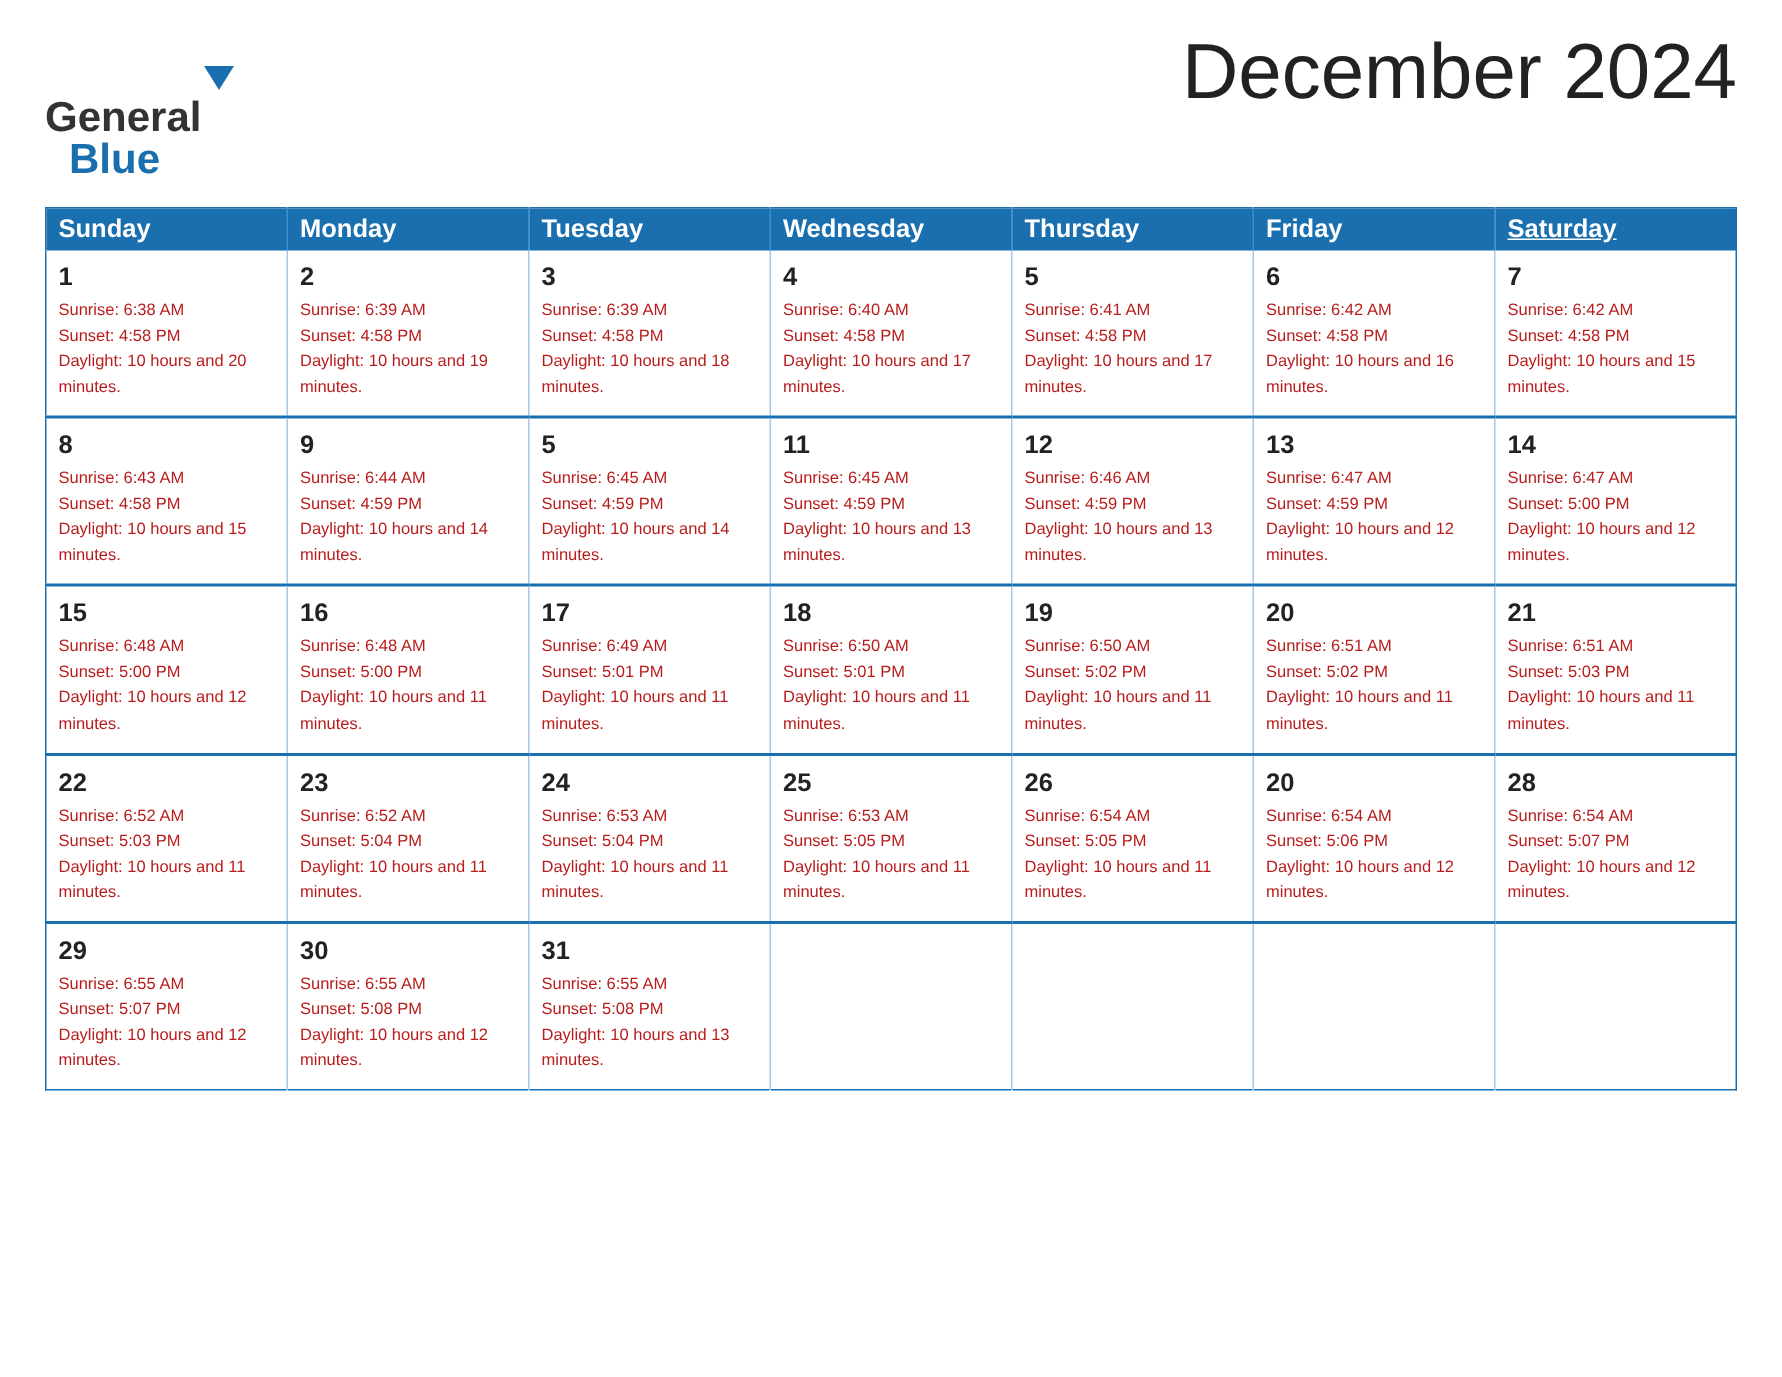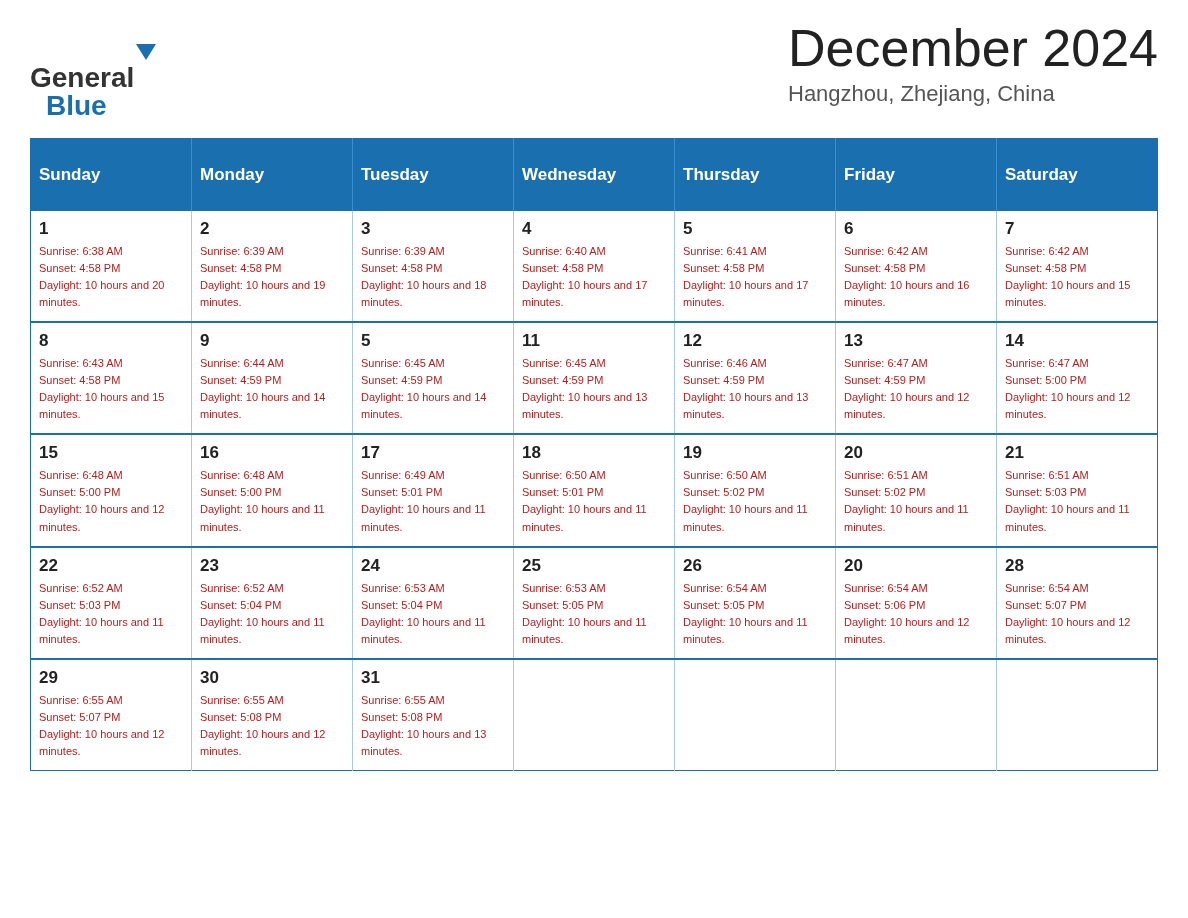--- a/index.html
+++ b/index.html
@@ -45,21 +45,21 @@
       margin-left: 2px;
       vertical-align: middle;
       position: relative;
       top: -4px;
     }
     .logo-row {
       display: flex;
       align-items: center;
     }
     .title-area {
-      text-align: left;
+      text-align: center;
     }
     .month-title {
       font-size: 52px;
       font-weight: normal;
       color: #222;
       line-height: 1.1;
     }
     .location-title {
       font-size: 22px;
       color: #555;
@@ -68,26 +68,27 @@
     .calendar-table {
       width: 100%;
       border-collapse: collapse;
       border: 1px solid #1a6faf;
     }
     .calendar-table thead tr th {
       background-color: #1a6faf;
       color: #ffffff;
       font-size: 17px;
       font-weight: bold;
-      padding: 26px 8px;
+      padding: 4px 8px;
       text-align: left;
       border-right: 1px solid #3a8fd0;
     }
     .calendar-table thead tr th:last-child {
       border-right: none;
+      text-decoration: underline;
     }
     .calendar-table tbody tr td {
       vertical-align: top;
       padding: 8px 8px 10px 8px;
       border-right: 1px solid #aac8e8;
       border-bottom: 2px solid #1a6faf;
       font-size: 13.5px;
       color: #333;
       width: 14.28%;
       min-height: 90px;
@@ -120,21 +121,20 @@
 <div class="header">
   <div class="logo">
     <div class="logo-row">
       <span class="logo-text-general">General</span>
       <span class="logo-triangle"></span>
     </div>
     <span class="logo-text-blue">Blue</span>
   </div>
   <div class="title-area">
     <div class="month-title">December 2024</div>
-    <div class="location-title">Hangzhou, Zhejiang, China</div>
   </div>
 </div>
 
 <table class="calendar-table">
   <thead>
     <tr>
     <th>Sunday</th>
         <th>Monday</th>
         <th>Tuesday</th>
         <th>Wednesday</th>

